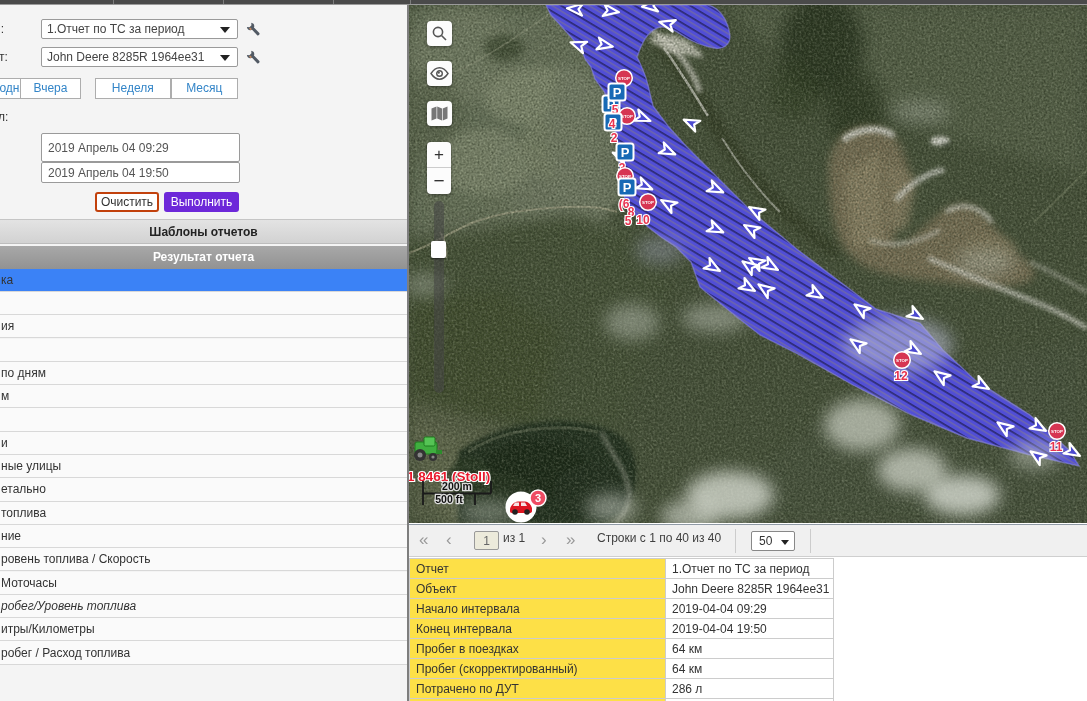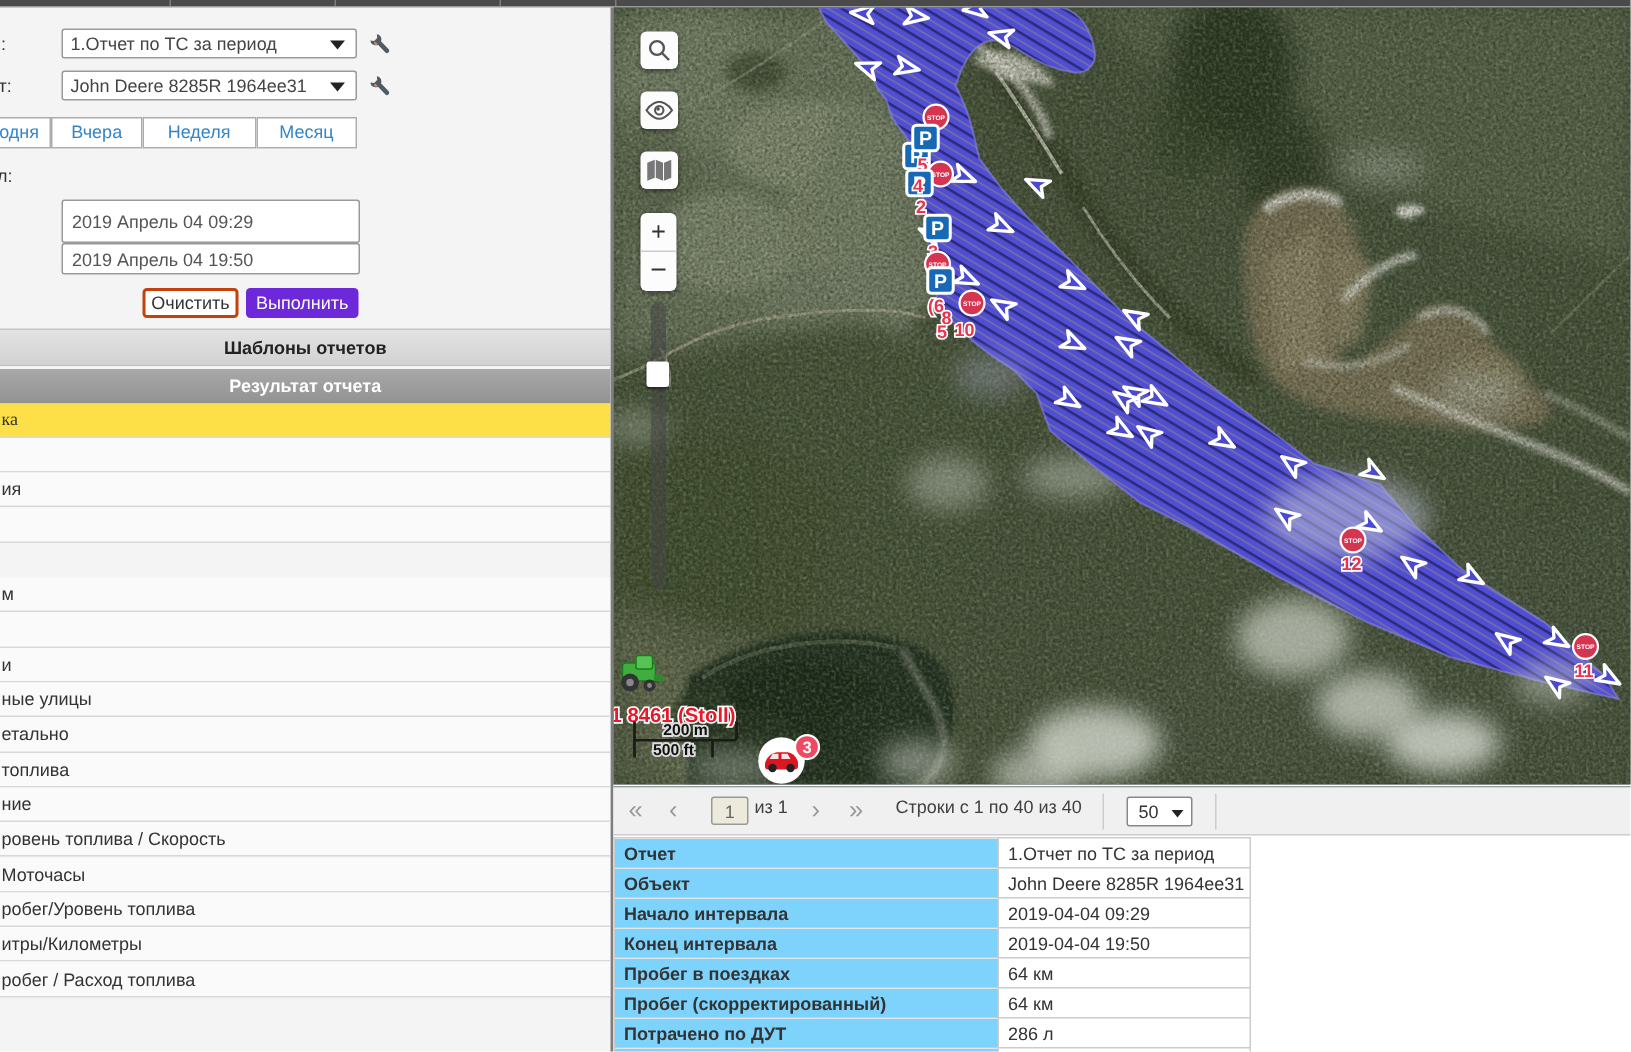--- a/index.html
+++ b/index.html
@@ -20,32 +20,32 @@
   .btn{position:absolute;display:flex;align-items:center;justify-content:center;
     font-size:12px;border-radius:3px;box-sizing:border-box;}
   #hdr1{left:0;top:214px;width:407px;height:25px;background:linear-gradient(#e3e3e3,#d2d2d2);
     border-top:1px solid #c5c5c5;border-bottom:1px solid #bdbdbd;box-sizing:border-box;
     font-size:12px;font-weight:bold;color:#222;display:flex;align-items:center;justify-content:center;}
   #hdr2{left:0;top:241px;width:407px;height:22.5px;background:linear-gradient(#a8a8a8,#929292);
     font-size:12px;font-weight:bold;color:#fff;display:flex;align-items:center;justify-content:center;}
   .row{position:absolute;left:0;width:407px;height:23.3px;border-bottom:1px solid #d8d8d8;
     background:#fafafa;box-sizing:border-box;font-size:12px;color:#333;
     display:flex;align-items:center;padding-left:1px;}
-  .rowsel{background:#fde047;font-family:Liberation Serif, serif;}
+  .rowsel{background:#3b82f6;}
   #map{left:409px;top:5px;width:678px;height:518px;background:#4d5743;overflow:hidden;}
   #bottom{left:409px;top:524px;width:678px;height:177px;background:#fff;
     border-top:1px solid #8f9aa5;box-sizing:border-box;overflow:hidden;}
   #pgbar{position:absolute;left:0;top:0;width:678px;height:32px;background:#f0f0f0;
     border-bottom:1px solid #cfcfcf;box-sizing:border-box;}
   .pg{position:absolute;color:#999;font-size:17px;top:5px;}
   #pgbar .txt{position:absolute;color:#404040;font-size:12px;top:6px;}
   table.rep{position:absolute;left:0;top:33px;border-collapse:collapse;table-layout:fixed;}
   table.rep td{border:1px solid #ccc;height:19px;font-size:12px;color:#333;
     padding:0 0 0 6px;overflow:hidden;white-space:nowrap;}
-  table.rep td.l{background:#7dd3fc;font-weight:bold;width:249px;}
+  table.rep td.l{background:#fde047;font-weight:normal;width:249px;}
   table.rep td.v{background:#fff;width:161px;}
   .mbtn{position:absolute;background:#fcfcfc;border-radius:4px;
     box-shadow:0 1px 3px rgba(0,0,0,0.45);display:flex;align-items:center;justify-content:center;}
 </style></head>
 <body>
 <div class="abs" id="topbar">
   <div class="sep" style="left:113px"></div>
     <div class="sep" style="left:223px"></div>
   <div class="sep" style="left:333px"></div>
     <div class="sep" style="left:410px"></div>
@@ -65,48 +65,49 @@
   <div class="sel" style="left:41px;top:42px;width:197px;height:20px;">John Deere 8285R 1964ee31<span class="arr"></span></div>
   <svg class="abs" style="left:246px;top:45px" width="16" height="16" viewBox="0 0 16 16">
       <g transform="rotate(-44 8 8)">
         <rect x="6.7" y="5.5" width="3" height="9.5" rx="1.4" fill="#525a64"></rect>
         <path d="M5.2 5.5 A3.6 3.6 0 0 1 5 0.9 L6.6 2.9 L9.4 2.9 L11 0.9 A3.6 3.6 0 0 1 10.8 5.5 A3.8 3.8 0 0 1 5.2 5.5 Z" fill="#525a64"></path>
       </g>
       <path d="M3.6 6.2 l1.7 1.5" stroke="#c8885a" stroke-width="1.6"></path>
     </svg>
 
   <div class="tabbtn" style="left:-40px;top:72.5px;width:74px;height:21px;justify-content:flex-end;padding-right:7px;">Сегодня</div>
-  <div class="tabbtn" style="left:34px;top:72.5px;width:61px;height:21px;">Вчера</div>
+  <div class="tabbtn" style="left:20px;top:72.5px;width:61px;height:21px;">Вчера</div>
   <div class="tabbtn" style="left:95px;top:72.5px;width:75.5px;height:21px;">Неделя</div>
   <div class="tabbtn" style="left:170.5px;top:72.5px;width:67.5px;height:21px;">Месяц</div>
 
   <div class="lbl" style="left:-2px;top:105px;">л:</div>
   <div class="inp" style="left:41px;top:128px;width:199px;height:29px;">2019 Апрель 04 09:29</div>
   <div class="inp" style="left:41px;top:157px;width:199px;height:21px;">2019 Апрель 04 19:50</div>
 
   <div class="btn" style="left:95px;top:187px;width:64px;height:20px;background:#fff;border:2px solid #c2410c;color:#333;">Очистить</div>
   <div class="btn" style="left:164px;top:187px;width:75px;height:20px;background:#6d28d9;color:#fff;">Выполнить</div>
 
   <div class="abs" id="hdr1">Шаблоны отчетов</div>
   <div class="abs" id="hdr2">Результат отчета</div>
 
   <div class="row rowsel" style="top:263.6px;">ка</div>
   <div class="row" style="top:286.9px;"></div>
   <div class="row" style="top:310.2px;">ия</div>
   <div class="row" style="top:333.5px;"></div>
+  <div class="row" style="top:356.8px;">по дням</div>
   <div class="row" style="top:380.1px;">м</div>
   <div class="row" style="top:403.4px;"></div>
   <div class="row" style="top:426.7px;">и</div>
   <div class="row" style="top:450.0px;">ные улицы</div>
   <div class="row" style="top:473.3px;">етально</div>
   <div class="row" style="top:496.6px;">топлива</div>
   <div class="row" style="top:519.9px;">ние</div>
   <div class="row" style="top:543.2px;">ровень топлива / Скорость</div>
   <div class="row" style="top:566.5px;">Моточасы</div>
-  <div class="row" style="top:589.8px;">робег/Уровень топлива</div>
+  <div class="row" style="top:589.8px;font-style:italic;">робег/Уровень топлива</div>
   <div class="row" style="top:613.1px;">итры/Километры</div>
   <div class="row" style="top:636.4px;">робег / Расход топлива</div>
 </div>
 
 <div class="abs" id="map">
 <svg width="678" height="518" viewBox="409 5 678 518" xmlns="http://www.w3.org/2000/svg" color-interpolation-filters="sRGB">
 <defs>
   <filter id="b2" x="-60%" y="-60%" width="220%" height="220%">
           <feGaussianBlur stdDeviation="2"></feGaussianBlur>
         </filter>

